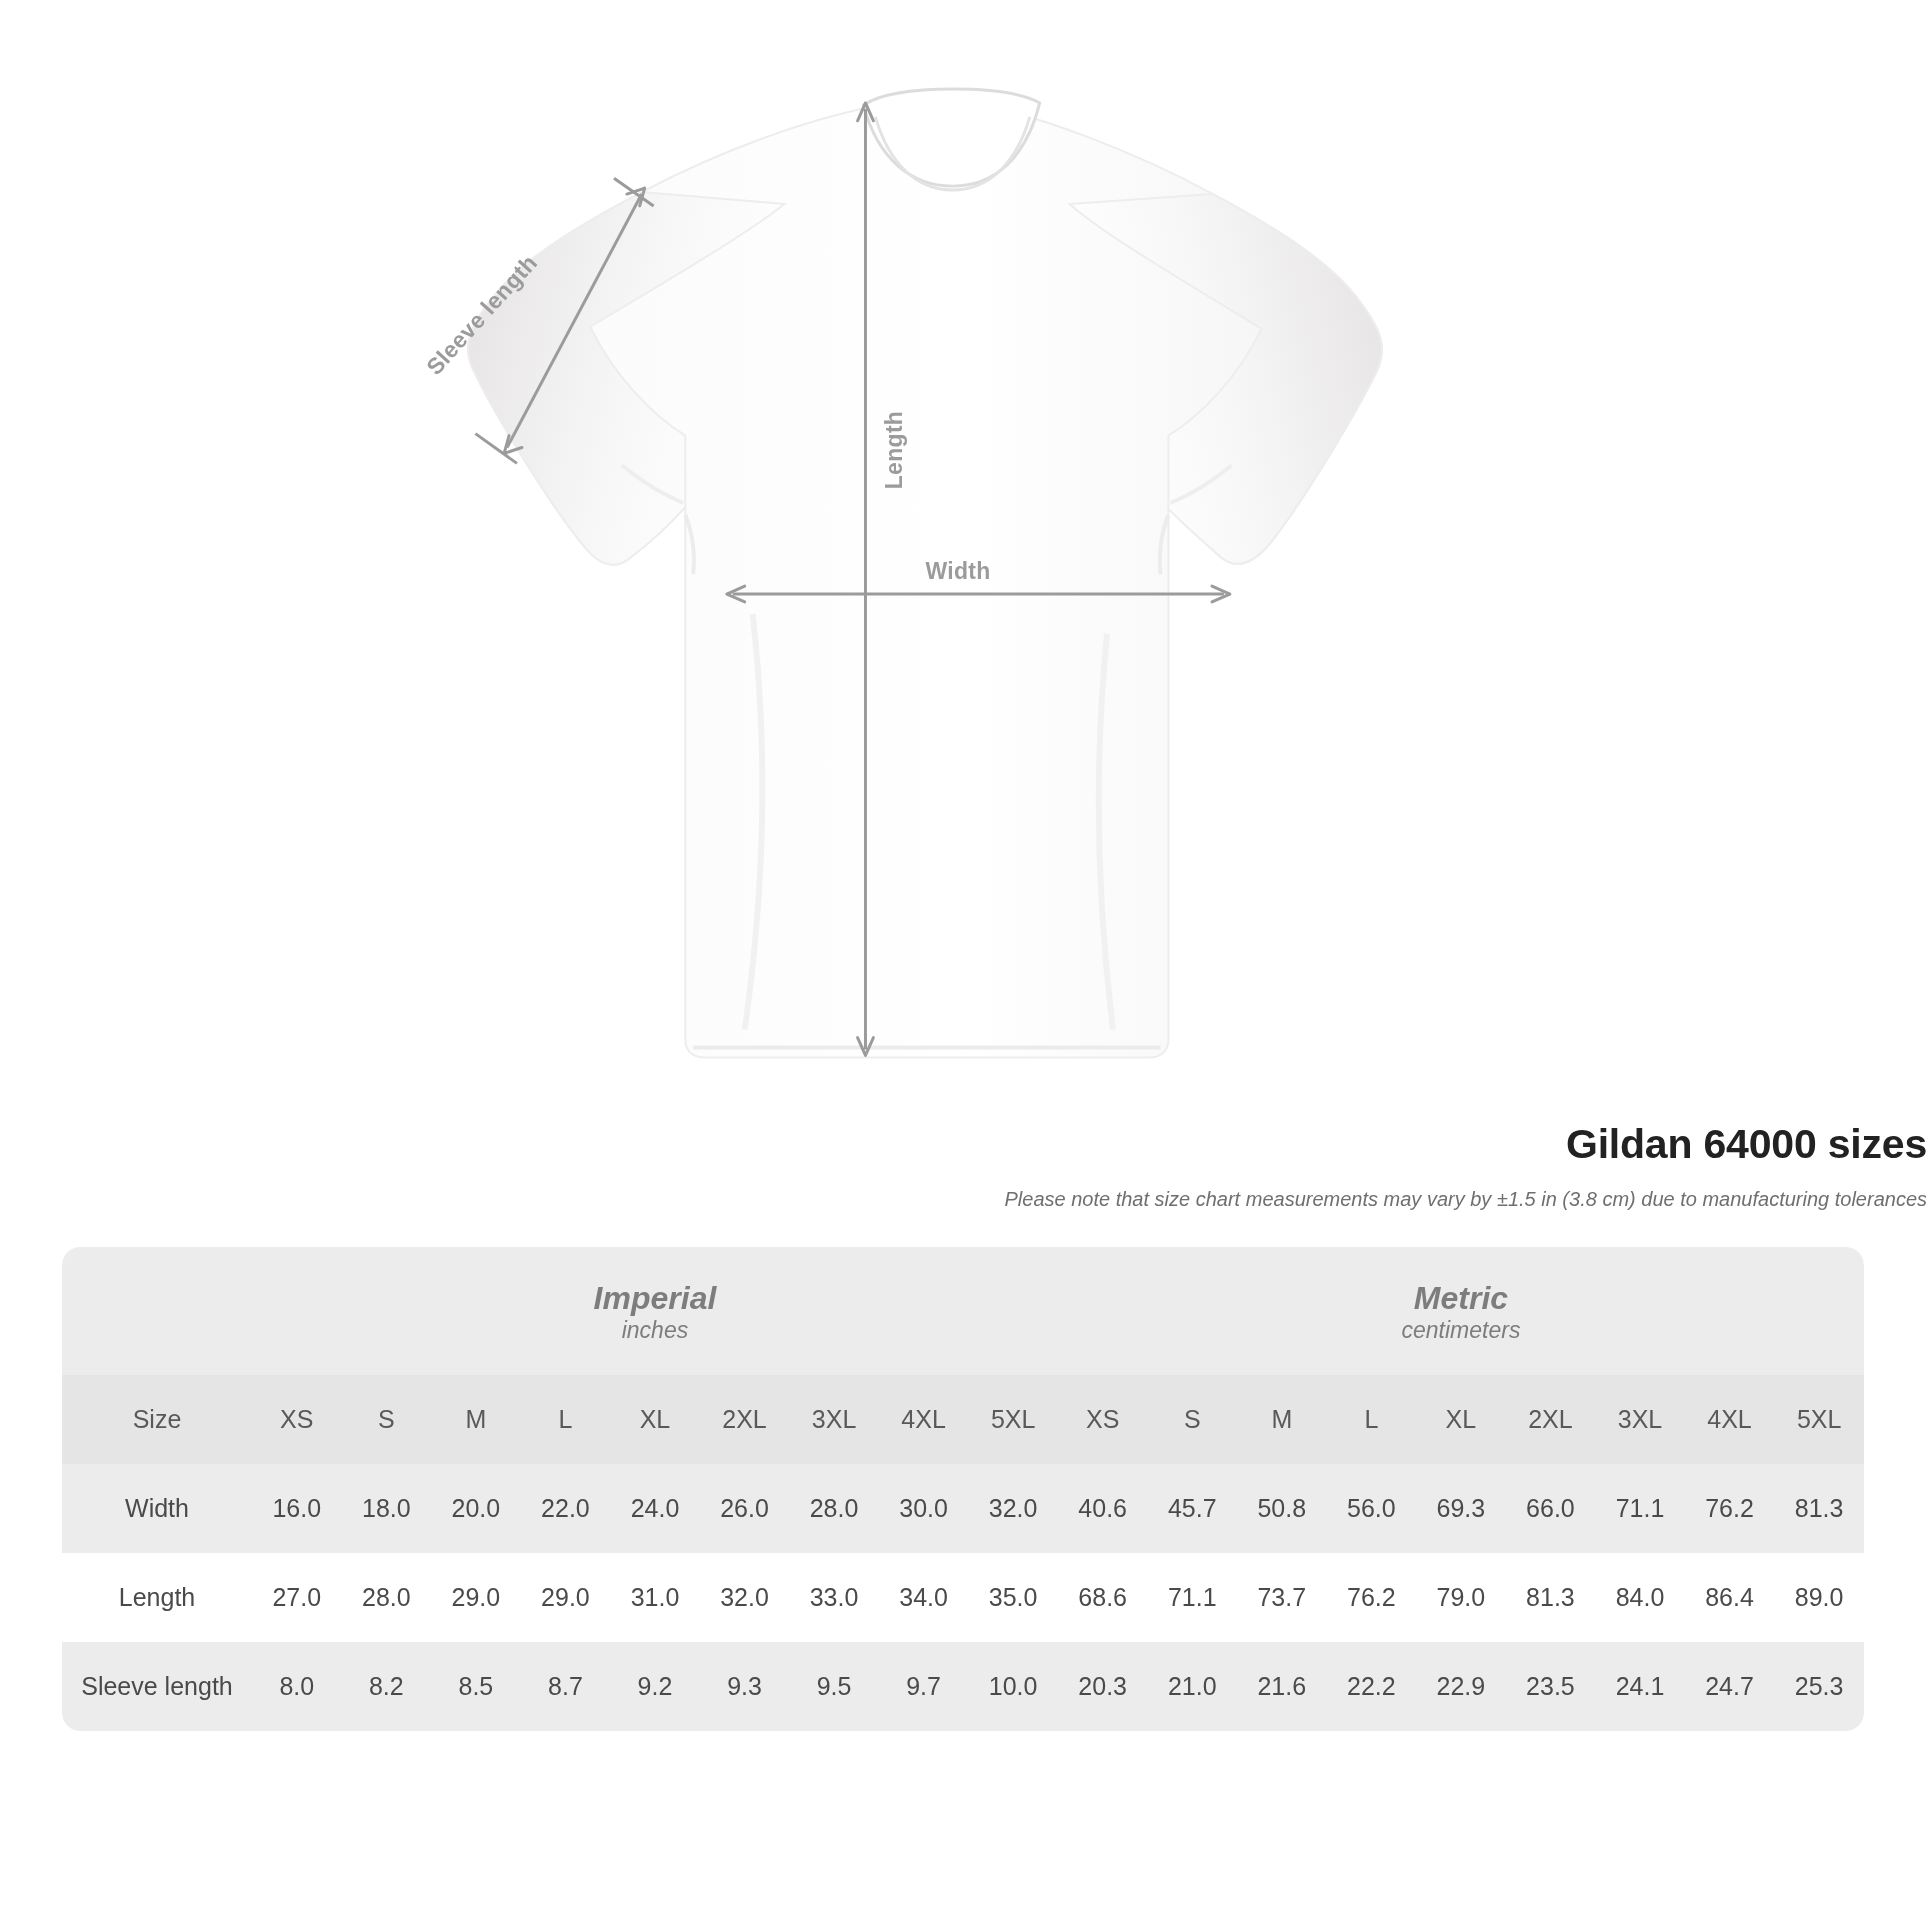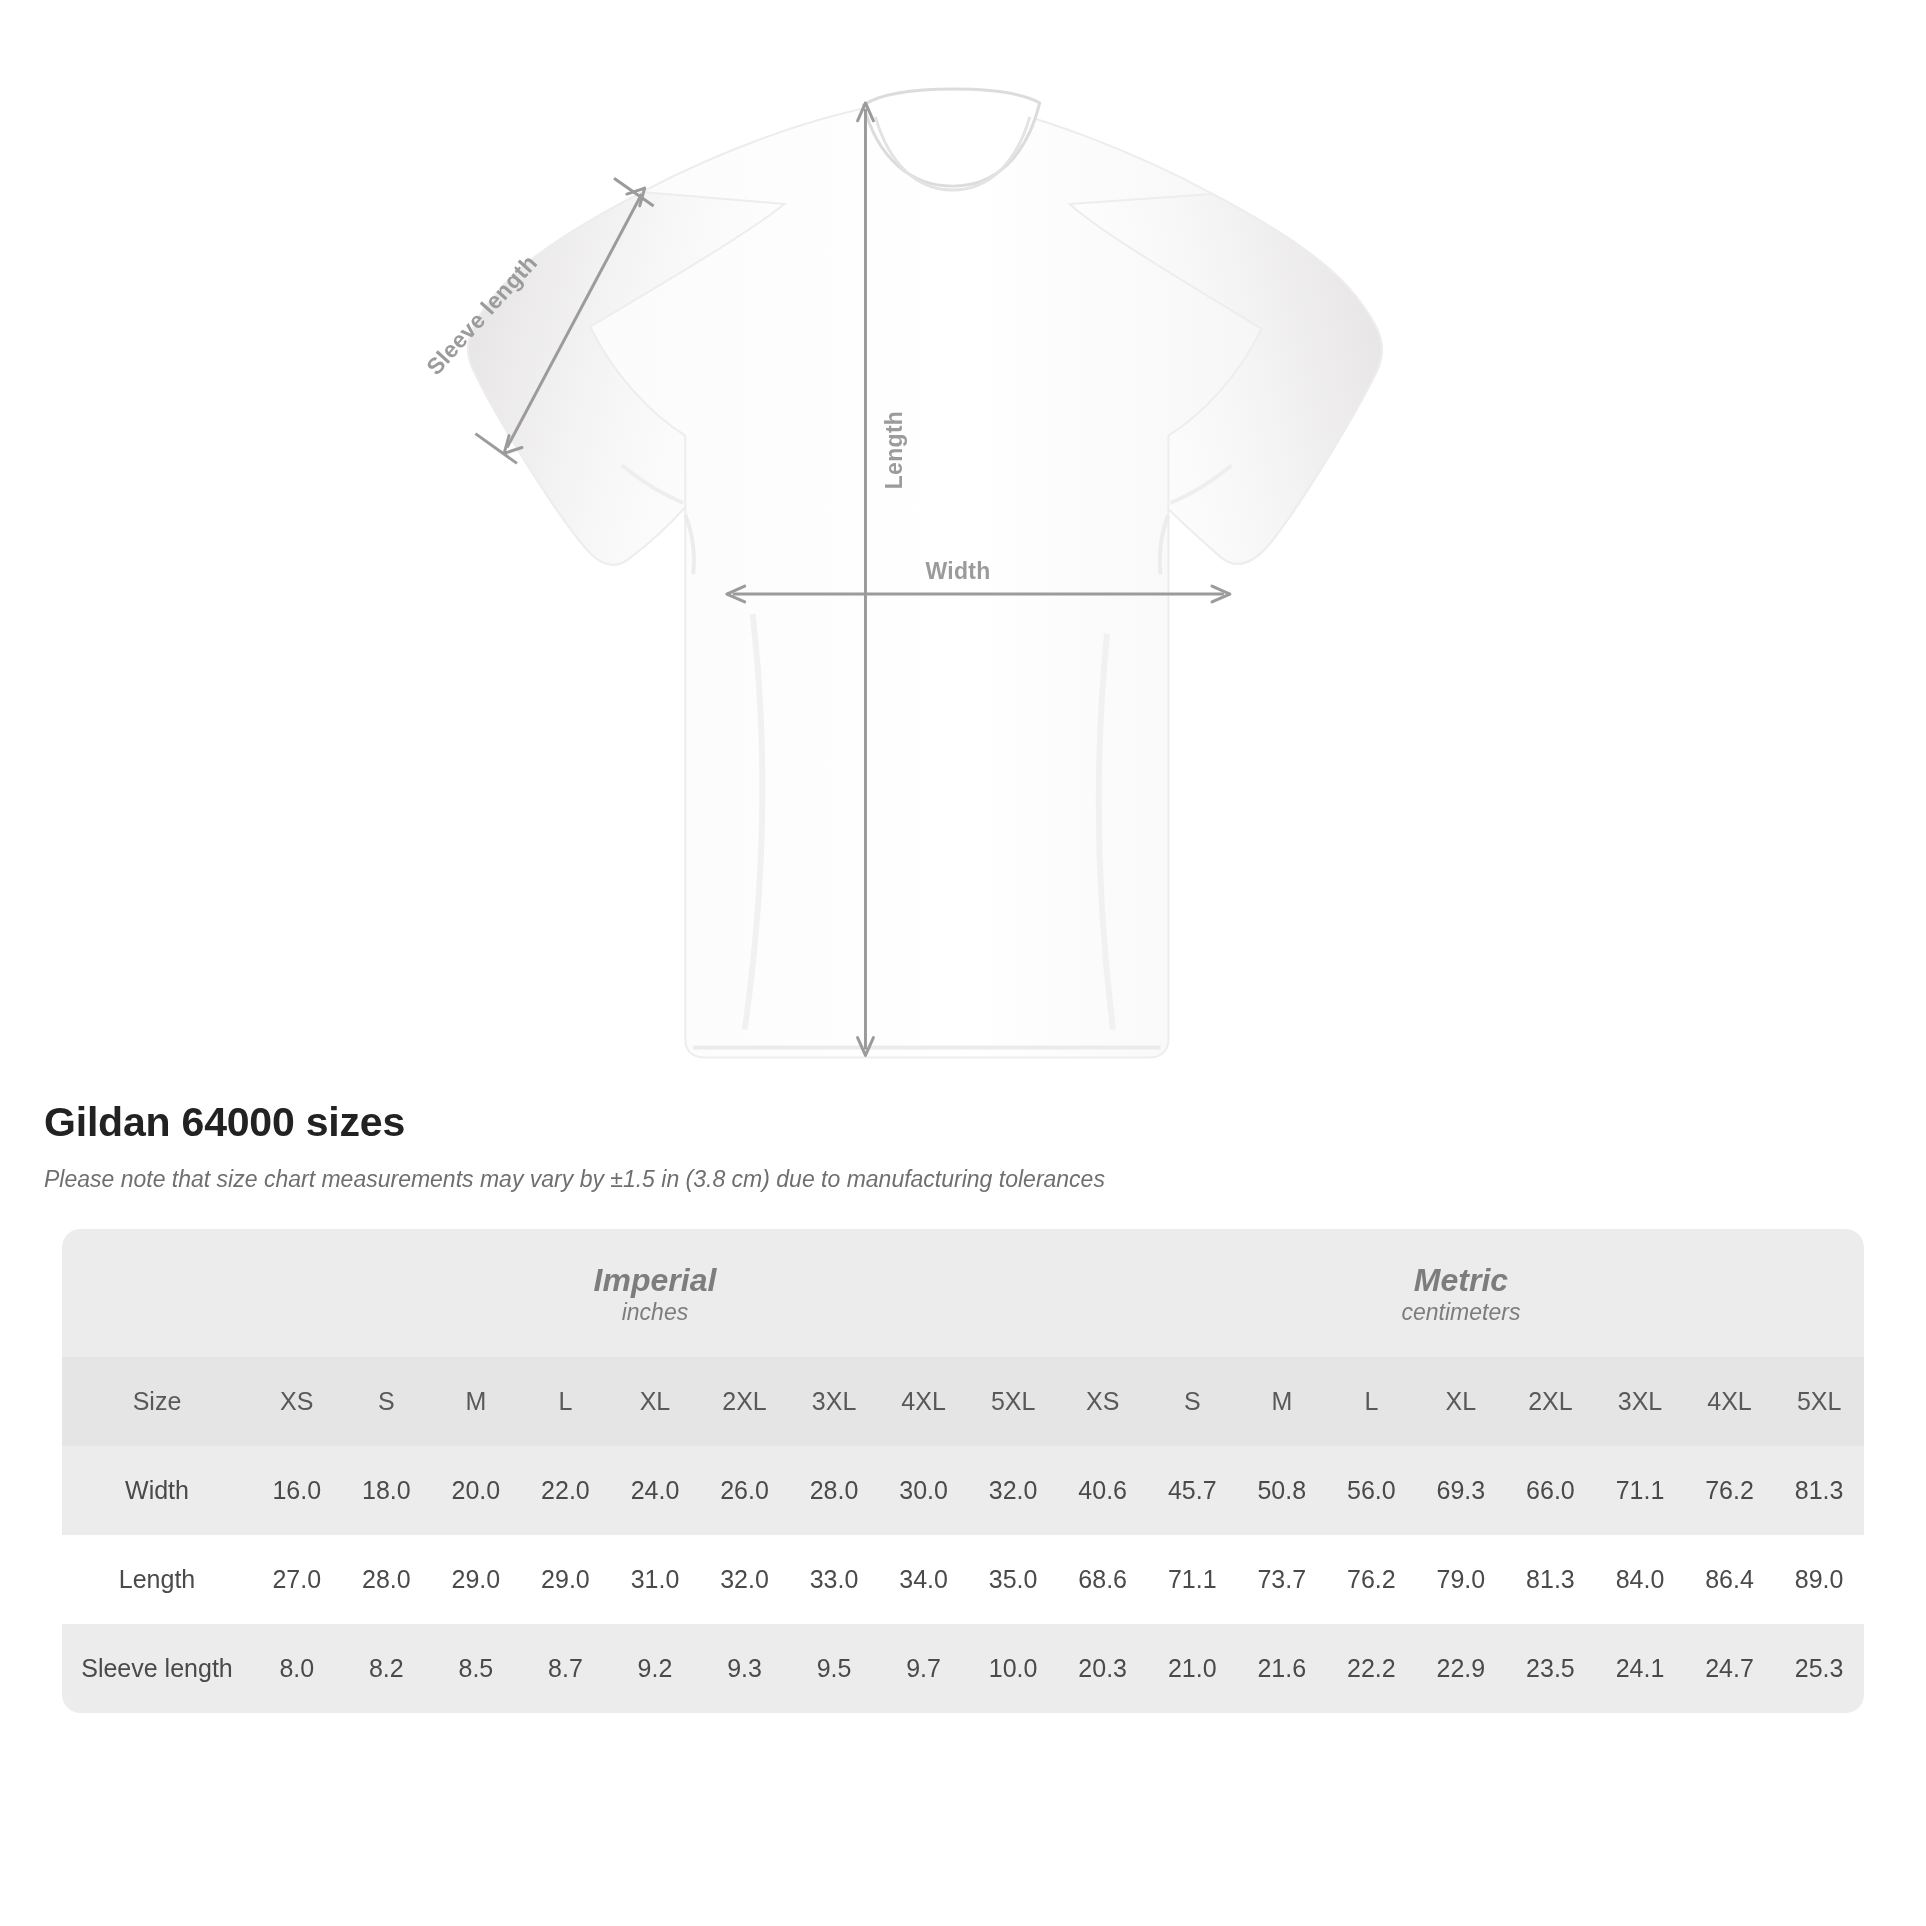--- a/index.html
+++ b/index.html
@@ -51,32 +51,33 @@
     transform: translate(-50%, -50%) rotate(-90deg);
   }
   #label-width {
     left: 958px;
     top: 571px;
     transform: translate(-50%, -50%);
   }
 
   
   .heading-block {
-    text-align: left;
+    text-align: right;
+    margin-top: 22px;
     padding-left: 44px;
   }
   .chart-title {
     font-size: 41px;
     font-weight: bold;
     color: #222222;
     letter-spacing: -0.2px;
   }
   .chart-note {
     margin-top: 20px;
-    font-size: 23px;
+    font-size: 20px;
     font-style: italic;
     color: #6f6f6f;
   }
 
   
   .table-wrap {
     margin: 36px 62px 0 62px;
     width: 1802px;
     border-radius: 18px;
     overflow: hidden;

